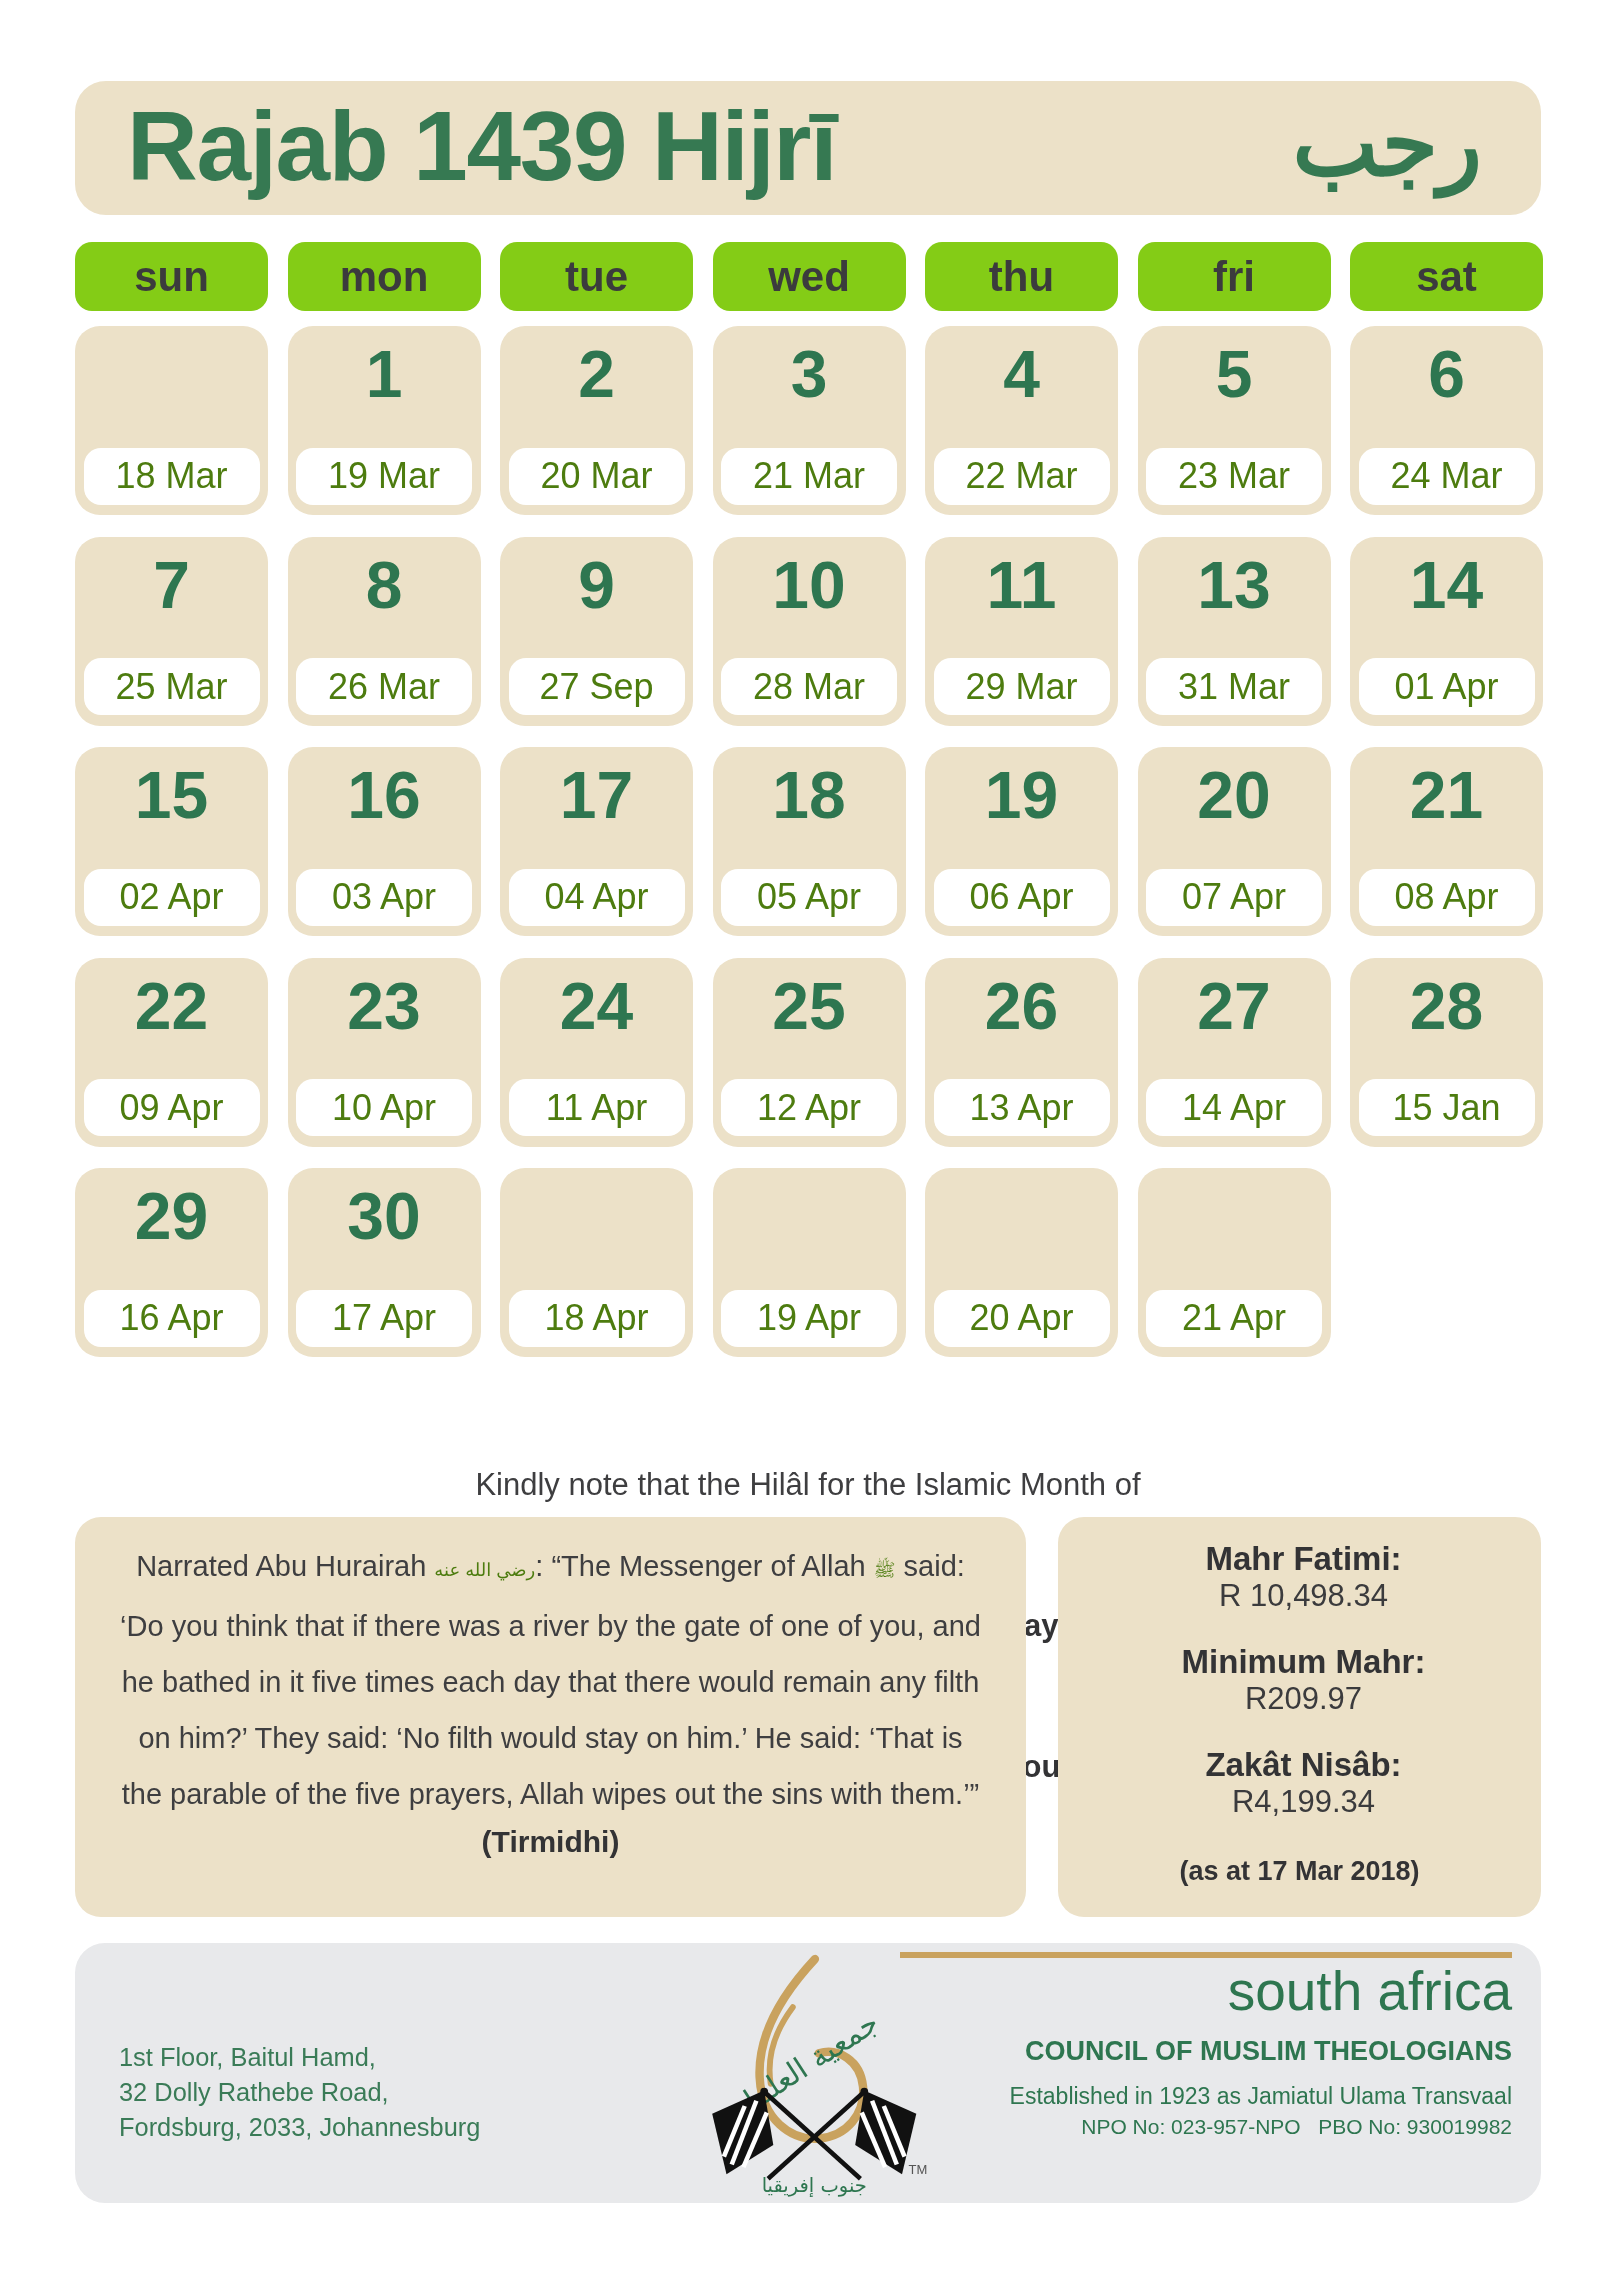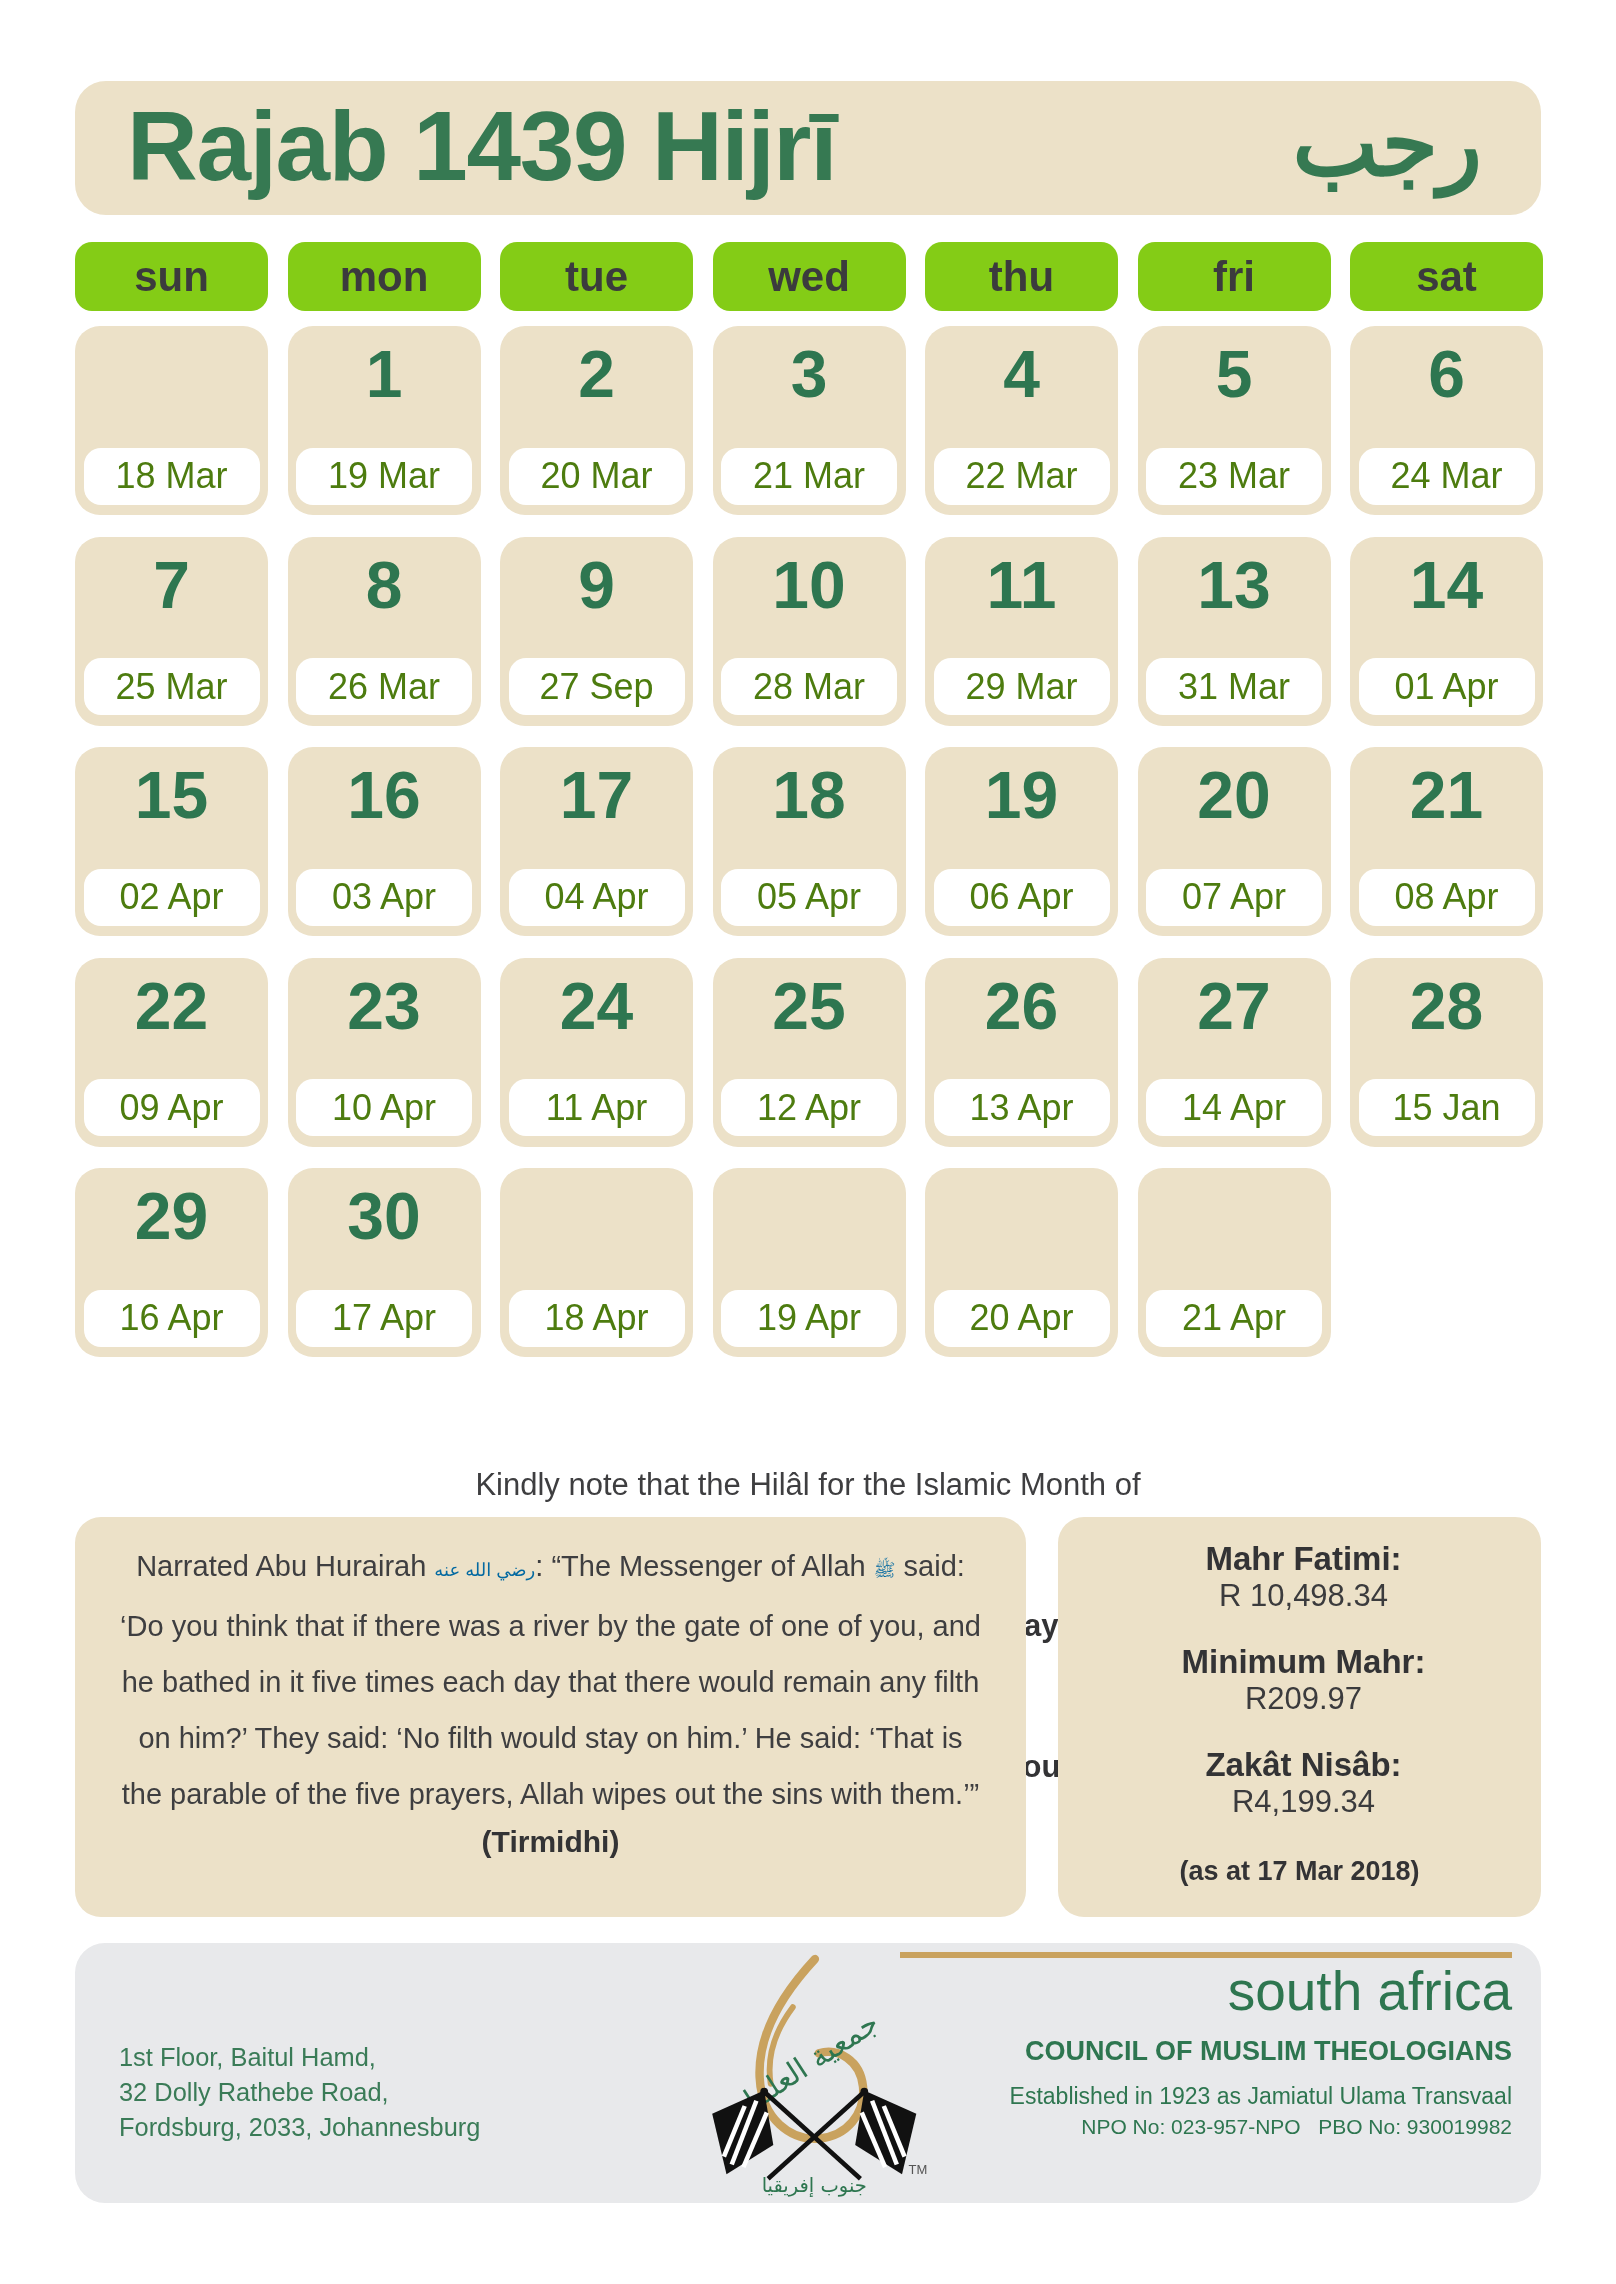--- a/index.html
+++ b/index.html
@@ -57,21 +57,21 @@
   .note b{color:#333335;}
   
   .hadith-box{
     position:absolute;left:75px;top:1517px;width:951px;height:400px;
     background:#ECE1C8;border-radius:26px;
   }
   .hadith-text{
     margin:0;padding:21px 44px 0;text-align:center;
     font-size:29px;color:#3E3E40;line-height:56px;
   }
-  .ar-mark{font-size:18px;color:#0369a1;}
+  .ar-mark{font-size:18px;color:#4d7c0f;}
   .hadith-source{
     text-align:center;font-size:30px;font-weight:bold;color:#333335;margin-top:2.6px;
   }
   
   .rates-box{
     position:absolute;left:1058px;top:1517px;width:483px;height:400px;
     background:#ECE1C8;border-radius:26px;text-align:center;color:#333335;
   }
   .rates-inner{padding-top:23.4px;}
   .rate-group{margin-bottom:29px;padding-left:8px;}

